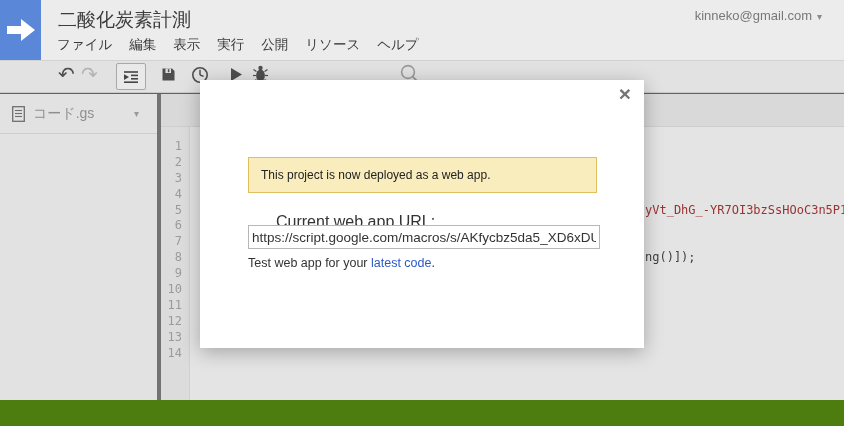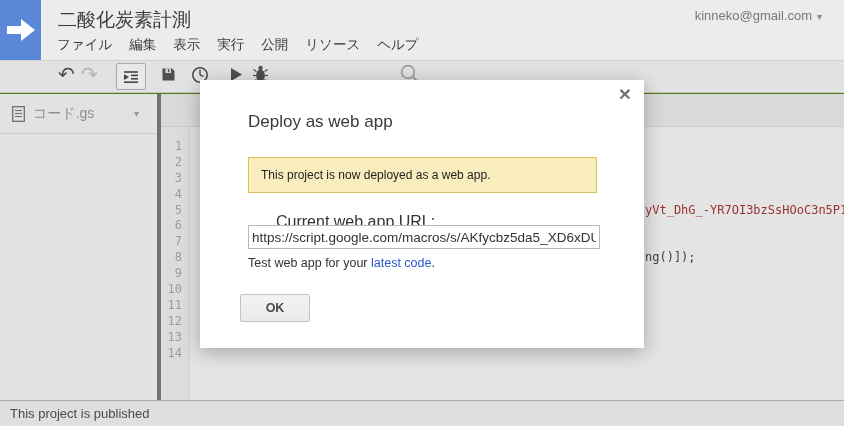--- a/index.html
+++ b/index.html
@@ -185,29 +185,24 @@
         <div class="ln">12</div>
         <div class="ln">13</div>
         <div class="ln">14</div>
       </div>
     <div id="codepane">
         <div class="code-frag code-string" style="top: 75.6px;">yVt_DhG_-YR7OI3bzSsHOoC3n5P1</div>
         <div class="code-frag code-plain" style="top: 123.3px;">ng()]);</div>
       </div>
   </div>
 
-  <div class="statusbar">
-    <span>This project is published</span>
-  </div>
 
   <div class="dialog">
     <div class="dlg-close">×</div>
-    <div class="dlg-title">Deploy as web app</div>
     <div class="banner">This project is now deployed as a web app.</div>
     <div class="url-label">Current web app URL:</div>
     <input class="url-input" type="text" value="https://script.google.com/macros/s/AKfycbz5da5_XD6xDULiN" style="">
     <div class="test-line">
       <span>Test web app for your </span><a>latest code</a><span>.</span>
     </div>
-    <button class="ok-btn">OK</button>
   </div>
 
 </div>
 
 </body></html>

